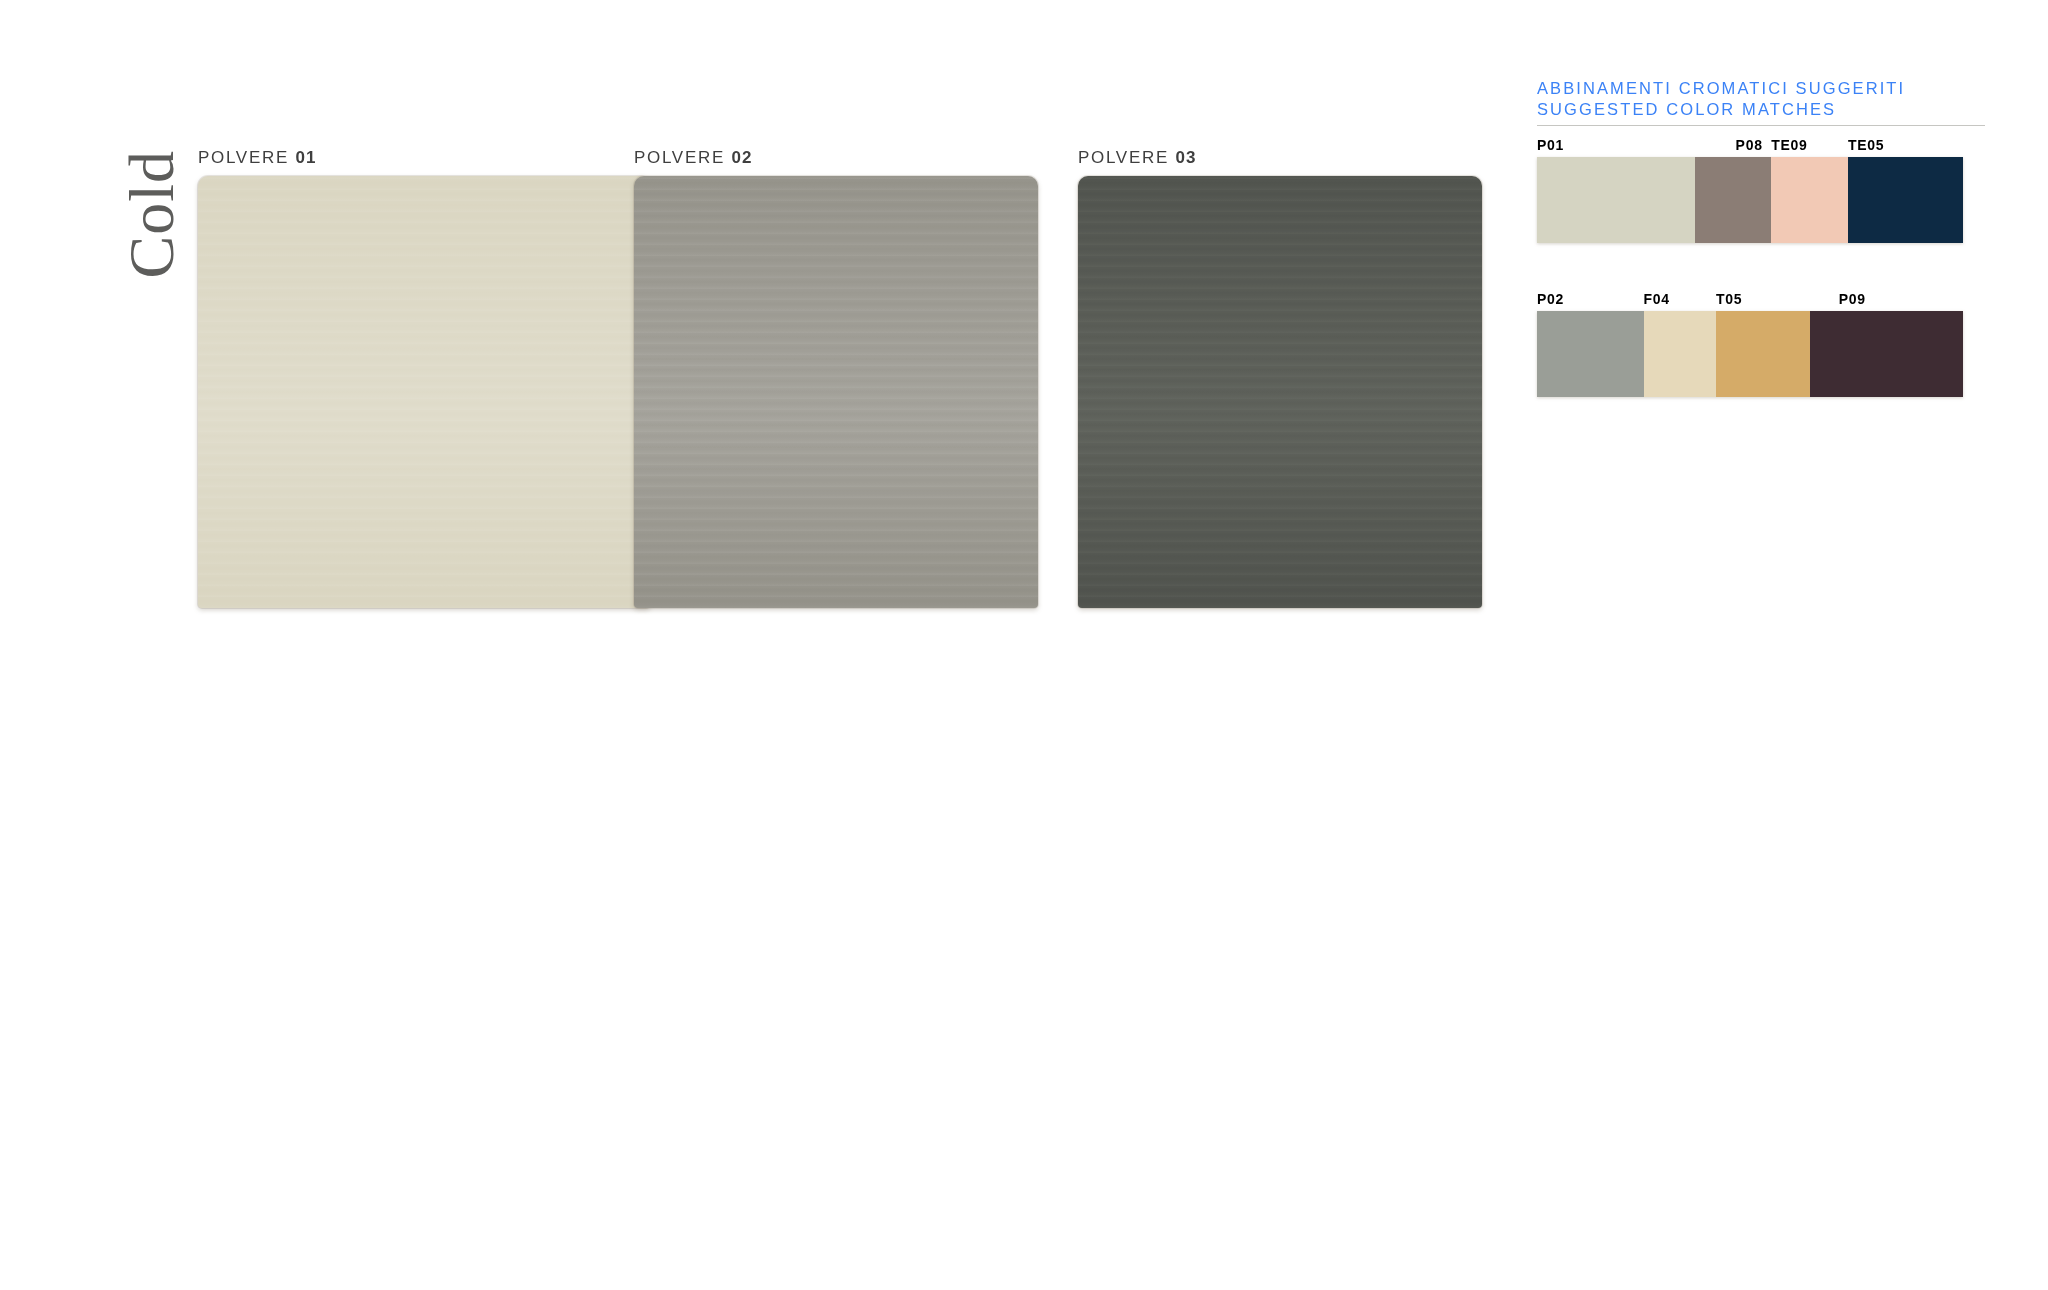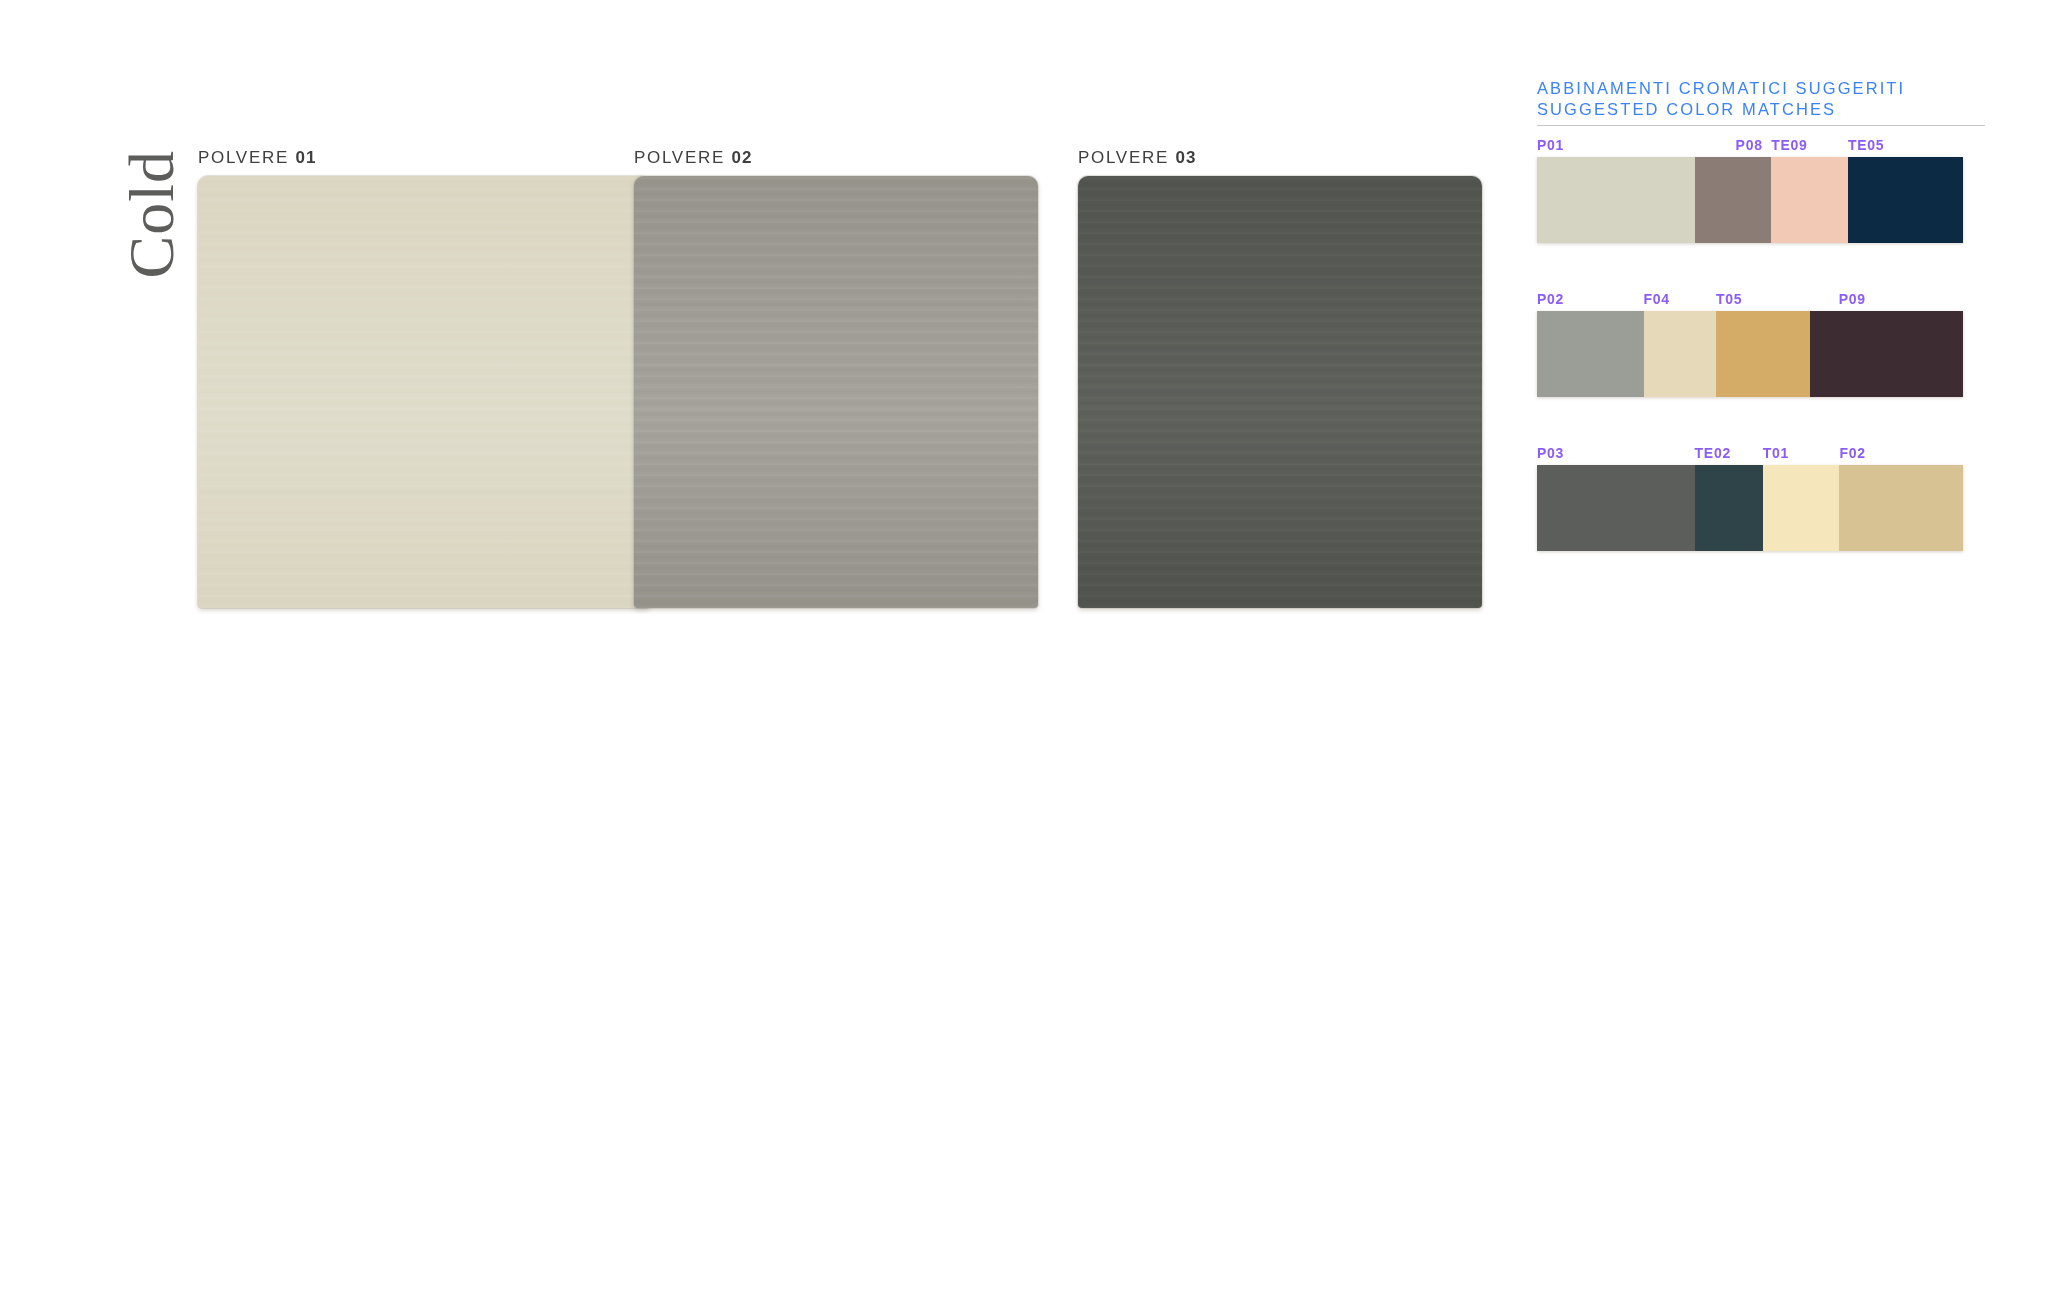--- a/index.html
+++ b/index.html
@@ -80,21 +80,21 @@
     height:1px;background:#c6c6c2;
     margin-top:5px;width:448px;
   }
   .match-row{position:relative;margin-top:11px;}
   .match-labels{position:relative;height:20px;}
   .match-label{
     position:absolute;top:0;
     font-size:14px;
     font-weight:700;
     letter-spacing:.7px;
-    color:#8b5cf6;
+    color:#000000;
     white-space:nowrap;
   }
   .match-chips{
     display:flex;height:86px;width:426px;
     box-shadow:0 1px 3px rgba(140,130,112,.35);
   }
   .match-chips .chip{height:100%;}
 </style>
 </head>
 <body>
@@ -163,34 +163,20 @@
               <span class="match-label" style="left: 178.92px;">T05</span>
               <span class="match-label" style="left: 272.64px; margin-left: 29px;">P09</span>
             </div>
             <div class="match-chips">
               <div class="chip" style="flex: 25 0 0px; background: rgb(154, 158, 151);"></div>
               <div class="chip" style="flex: 17 0 0px; background: rgb(230, 217, 186);"></div>
               <div class="chip" style="flex: 22 0 0px; background: rgb(213, 171, 104);"></div>
               <div class="chip" style="flex: 36 0 0px; background: rgb(62, 44, 51);"></div>
             </div>
           </div>
-          <div class="match-row" style="margin-top: 48px;">
-            <div class="match-labels">
-              <span class="match-label" style="left: 0px;">P03</span>
-              <span class="match-label" style="left: 157.62px;">TE02</span>
-              <span class="match-label" style="left: 225.78px;">T01</span>
-              <span class="match-label" style="left: 302.46px;">F02</span>
-            </div>
-            <div class="match-chips">
-              <div class="chip" style="flex: 37 0 0px; background: rgb(92, 94, 92);"></div>
-              <div class="chip" style="flex: 16 0 0px; background: rgb(46, 68, 73);"></div>
-              <div class="chip" style="flex: 18 0 0px; background: rgb(246, 230, 188);"></div>
-              <div class="chip" style="flex: 29 0 0px; background: rgb(214, 194, 147);"></div>
-            </div>
-          </div>
         </div>
     </div>
   </div>
 
   <div class="section" id="section-neutral">
 
     
 
     
     

